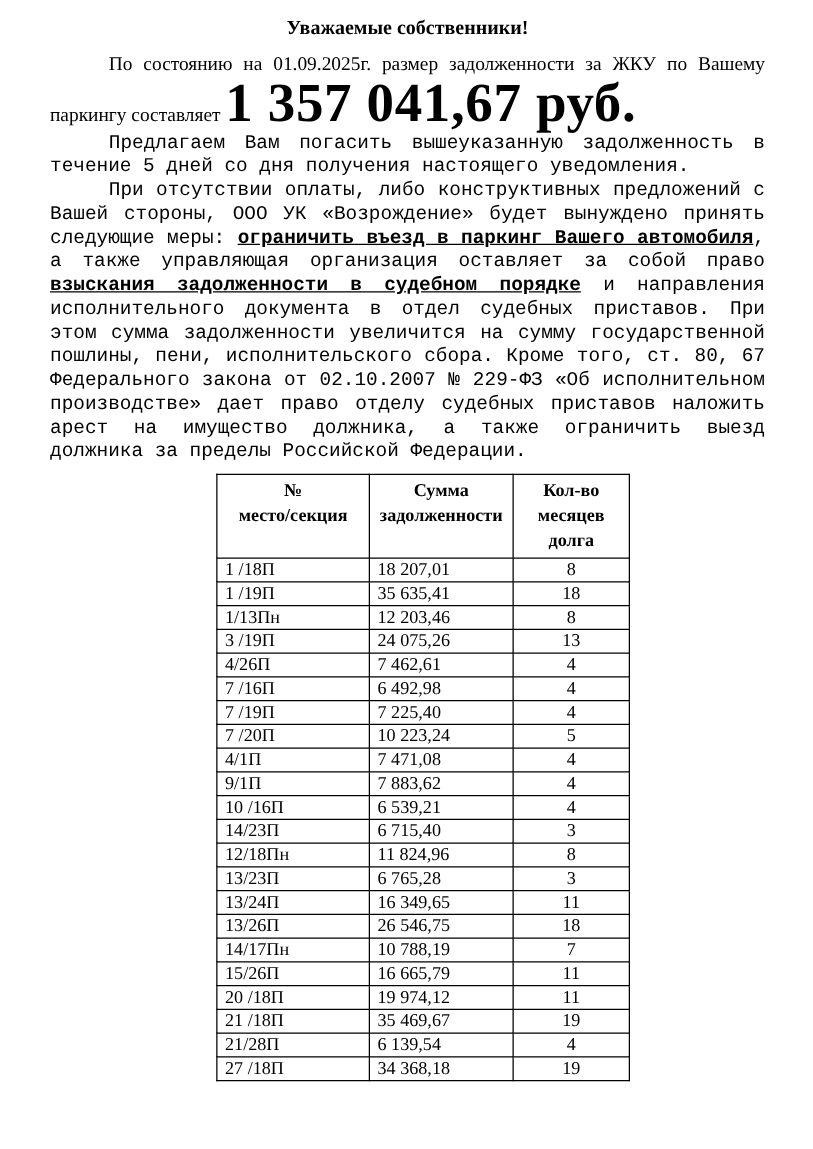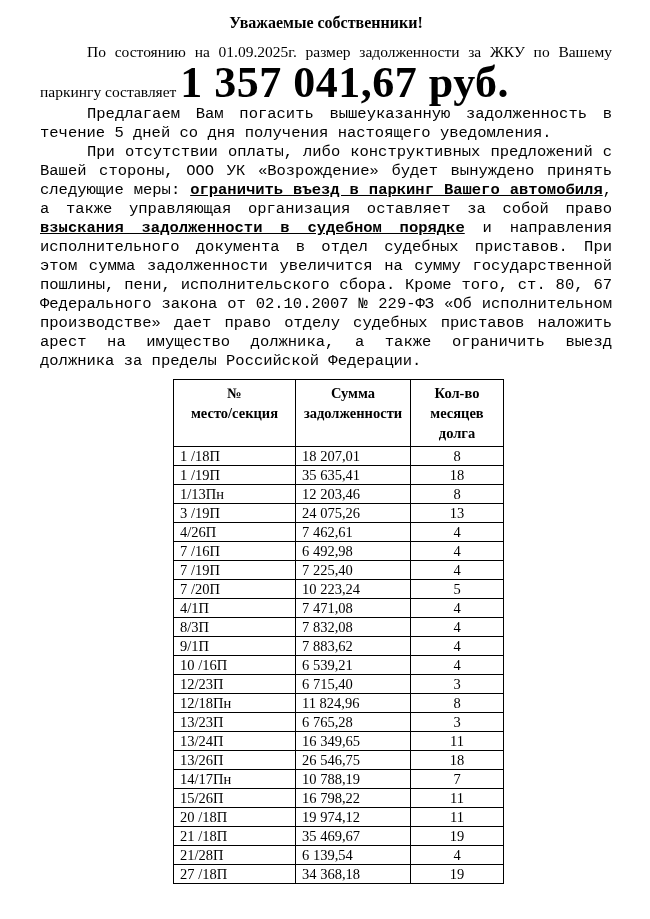--- a/index.html
+++ b/index.html
@@ -152,36 +152,31 @@
           <td class="cell-place">7 /20П</td>
           <td class="cell-amount">10 223,24</td>
           <td class="cell-months">5</td>
         </tr>
         <tr>
           <td class="cell-place">4/1П</td>
           <td class="cell-amount">7 471,08</td>
           <td class="cell-months">4</td>
         </tr>
         <tr>
-          <td class="cell-place">8/3П</td>
-          <td class="cell-amount">7 832,08</td>
-          <td class="cell-months">4</td>
-        </tr>
-        <tr>
           <td class="cell-place">9/1П</td>
           <td class="cell-amount">7 883,62</td>
           <td class="cell-months">4</td>
         </tr>
         <tr>
           <td class="cell-place">10 /16П</td>
           <td class="cell-amount">6 539,21</td>
           <td class="cell-months">4</td>
         </tr>
         <tr>
-          <td class="cell-place">12/23П</td>
+          <td class="cell-place">14/23П</td>
           <td class="cell-amount">6 715,40</td>
           <td class="cell-months">3</td>
         </tr>
         <tr>
           <td class="cell-place">12/18Пн</td>
           <td class="cell-amount">11 824,96</td>
           <td class="cell-months">8</td>
         </tr>
         <tr>
           <td class="cell-place">13/23П</td>
@@ -198,21 +193,21 @@
           <td class="cell-amount">26 546,75</td>
           <td class="cell-months">18</td>
         </tr>
         <tr>
           <td class="cell-place">14/17Пн</td>
           <td class="cell-amount">10 788,19</td>
           <td class="cell-months">7</td>
         </tr>
         <tr>
           <td class="cell-place">15/26П</td>
-          <td class="cell-amount">16 798,22</td>
+          <td class="cell-amount">16 665,79</td>
           <td class="cell-months">11</td>
         </tr>
         <tr>
           <td class="cell-place">20 /18П</td>
           <td class="cell-amount">19 974,12</td>
           <td class="cell-months">11</td>
         </tr>
         <tr>
           <td class="cell-place">21 /18П</td>
           <td class="cell-amount">35 469,67</td>

